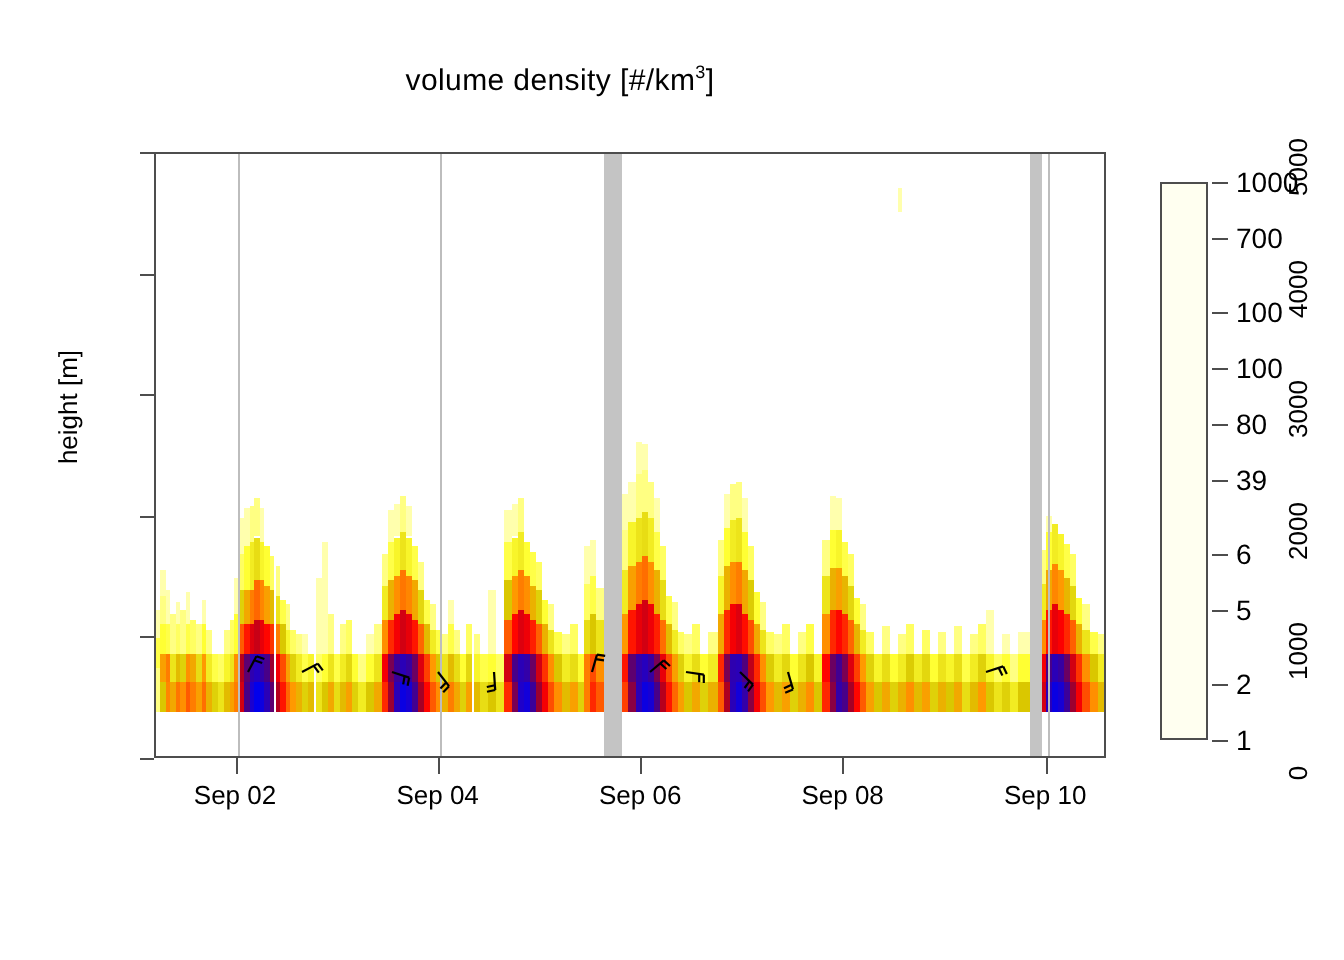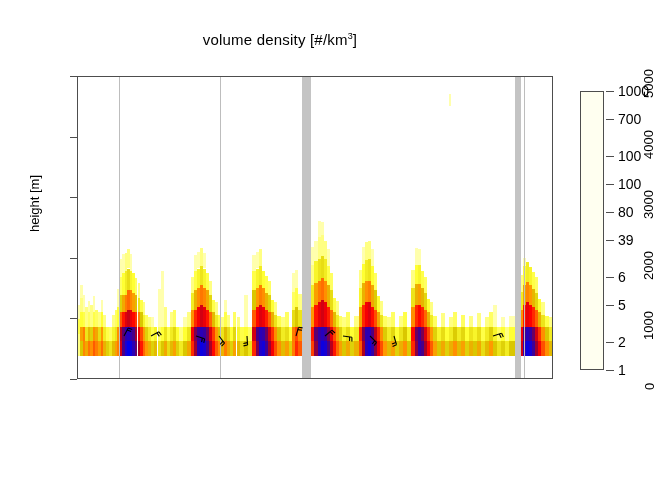--- a/index.html
+++ b/index.html
@@ -672,20 +672,32 @@
   <div class="yaxis">
       <div class="ytick" style="top: 303px;"></div>
       <div class="ytick" style="top: 242.4px;"></div>
       <div class="ytick" style="top: 181.8px;"></div>
       <div class="ytick" style="top: 121.2px;"></div>
       <div class="ytick" style="top: 60.6px;"></div>
       <div class="ytick" style="top: 0px;"></div>
     </div>
   <div class="ytitle">height [m]</div>
 
+  <div class="xaxis">
+      <div class="xtick" style="left: 40.5px;"></div>
+      <div class="xlab" style="left: 40.5px;">Sep 02</div>
+      <div class="xtick" style="left: 141.8px;"></div>
+      <div class="xlab" style="left: 141.8px;">Sep 04</div>
+      <div class="xtick" style="left: 243.1px;"></div>
+      <div class="xlab" style="left: 243.1px;">Sep 06</div>
+      <div class="xtick" style="left: 344.3px;"></div>
+      <div class="xlab" style="left: 344.3px;">Sep 08</div>
+      <div class="xtick" style="left: 445.6px;"></div>
+      <div class="xlab" style="left: 445.6px;">Sep 10</div>
+    </div>
 
   <div id="legend">
     <div id="legendgrad" style="background: linear-gradient(rgb(255, 255, 240) 100%, rgb(255, 255, 160) 88%, rgb(255, 255, 51) 74%, rgb(217, 200, 0) 62%, rgb(255, 153, 0) 54%, rgb(255, 68, 0) 44%, rgb(255, 0, 0) 36%, rgb(170, 0, 34) 26%, rgb(75, 0, 130) 18%, rgb(26, 0, 208) 10%, rgb(0, 0, 238) 5%, rgb(0, 0, 8) 0%);"></div>
   </div>
 
 <div class="ylabwrap" style="top: 379px; right: 11px;">
       <div class="ylab" style="position: relative;">0</div>
     </div>
     <div class="ylabwrap" style="top: 318.4px; right: 11px;">
       <div class="ylab" style="position: relative;">1000</div>

